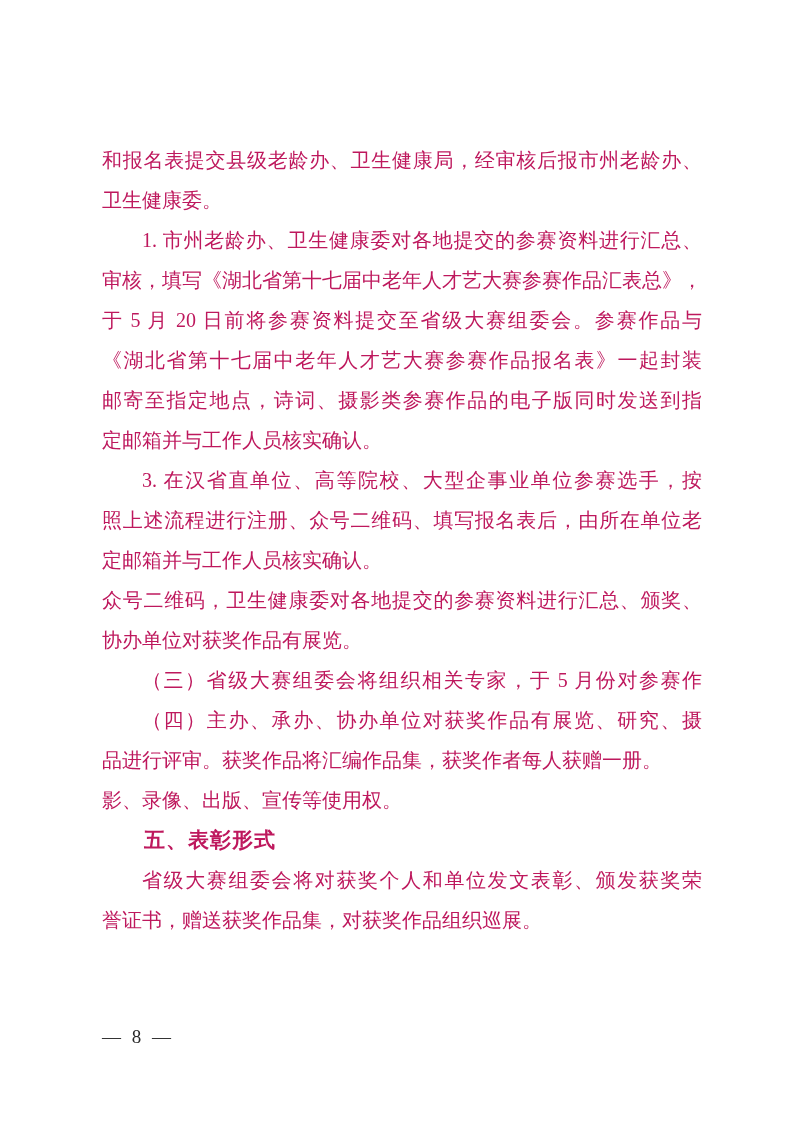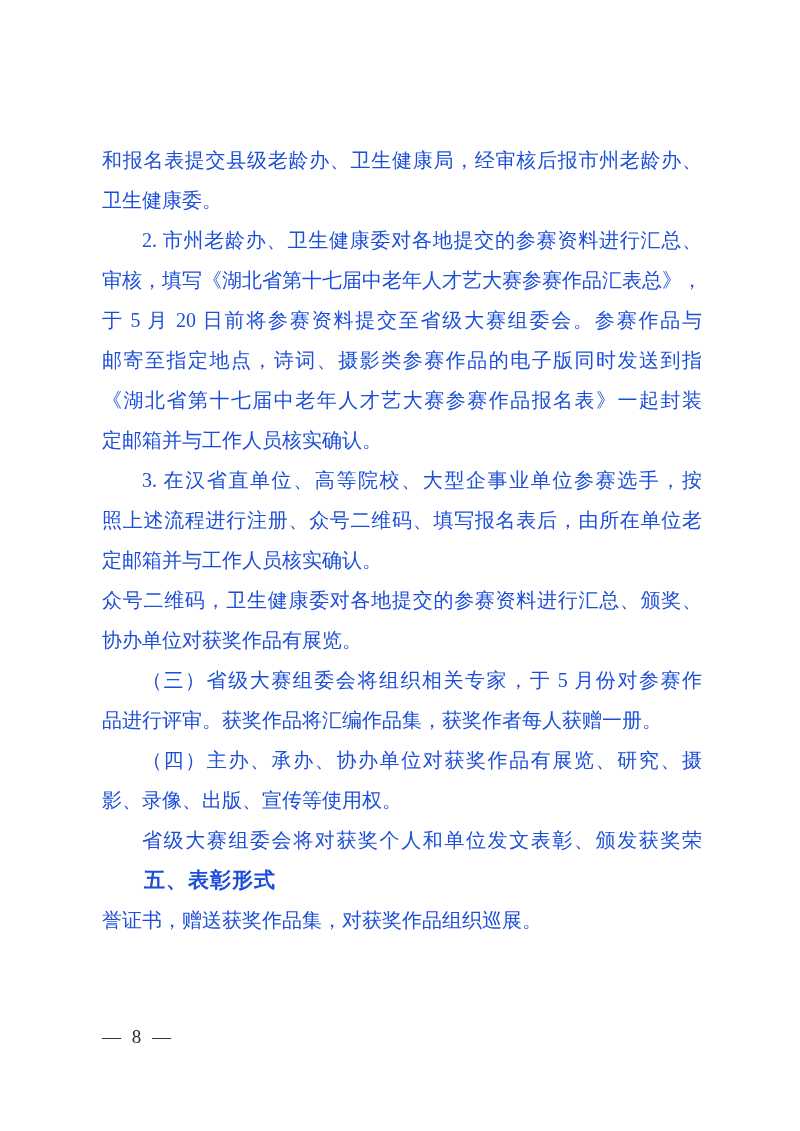--- a/index.html
+++ b/index.html
@@ -23,21 +23,21 @@
     top: 140px;
     width: 600px;
   }
   .line {
     height: 40px;
     line-height: 40px;
     font-size: 20px;
     text-align: justify;
     text-align-last: justify;
     white-space: nowrap;
-    color: #1d4ed8;
+    color: #be185d;
   }
   .line.indent {
     text-indent: 2em;
   }
   .line.para-end {
     text-align: center;
     text-align-last: left;
   }
   .line.heading {
     font-family: "Liberation Sans", "DejaVu Sans", sans-serif;
@@ -57,33 +57,33 @@
     font-family: "Liberation Serif", "DejaVu Serif", serif;
   }
 </style>
 </head>
 <body>
 
 <div class="page">
   <div class="text-block">
       <div class="line">和报名表提交县级老龄办、卫生健康局，经审核后报市州老龄办、</div>
       <div class="line para-end">卫生健康委。</div>
-      <div class="line indent">2. 市州老龄办、卫生健康委对各地提交的参赛资料进行汇总、</div>
+      <div class="line indent">1. 市州老龄办、卫生健康委对各地提交的参赛资料进行汇总、</div>
       <div class="line">审核，填写《湖北省第十七届中老年人才艺大赛参赛作品汇表总》，</div>
       <div class="line">于 5 月 20 日前将参赛资料提交至省级大赛组委会。参赛作品与</div>
+      <div class="line">《湖北省第十七届中老年人才艺大赛参赛作品报名表》一起封装</div>
       <div class="line">邮寄至指定地点，诗词、摄影类参赛作品的电子版同时发送到指</div>
-      <div class="line">《湖北省第十七届中老年人才艺大赛参赛作品报名表》一起封装</div>
       <div class="line para-end">定邮箱并与工作人员核实确认。</div>
       <div class="line indent">3. 在汉省直单位、高等院校、大型企事业单位参赛选手，按</div>
       <div class="line">照上述流程进行注册、众号二维码、填写报名表后，由所在单位老</div>
       <div class="line para-end">定邮箱并与工作人员核实确认。</div>
       <div class="line">众号二维码，卫生健康委对各地提交的参赛资料进行汇总、颁奖、</div>
       <div class="line para-end">协办单位对获奖作品有展览。</div>
       <div class="line indent">（三）省级大赛组委会将组织相关专家，于 5 月份对参赛作</div>
+      <div class="line indent">（四）主办、承办、协办单位对获奖作品有展览、研究、摄</div>
       <div class="line para-end">品进行评审。获奖作品将汇编作品集，获奖作者每人获赠一册。</div>
-      <div class="line indent">（四）主办、承办、协办单位对获奖作品有展览、研究、摄</div>
       <div class="line para-end">影、录像、出版、宣传等使用权。</div>
+      <div class="line heading indent para-end">五、表彰形式</div>
       <div class="line indent">省级大赛组委会将对获奖个人和单位发文表彰、颁发获奖荣</div>
-      <div class="line heading indent para-end">五、表彰形式</div>
       <div class="line para-end">誉证书，赠送获奖作品集，对获奖作品组织巡展。</div>
     </div>
   <div class="page-number">— 8 —</div>
 </div>
 
 </body></html>

